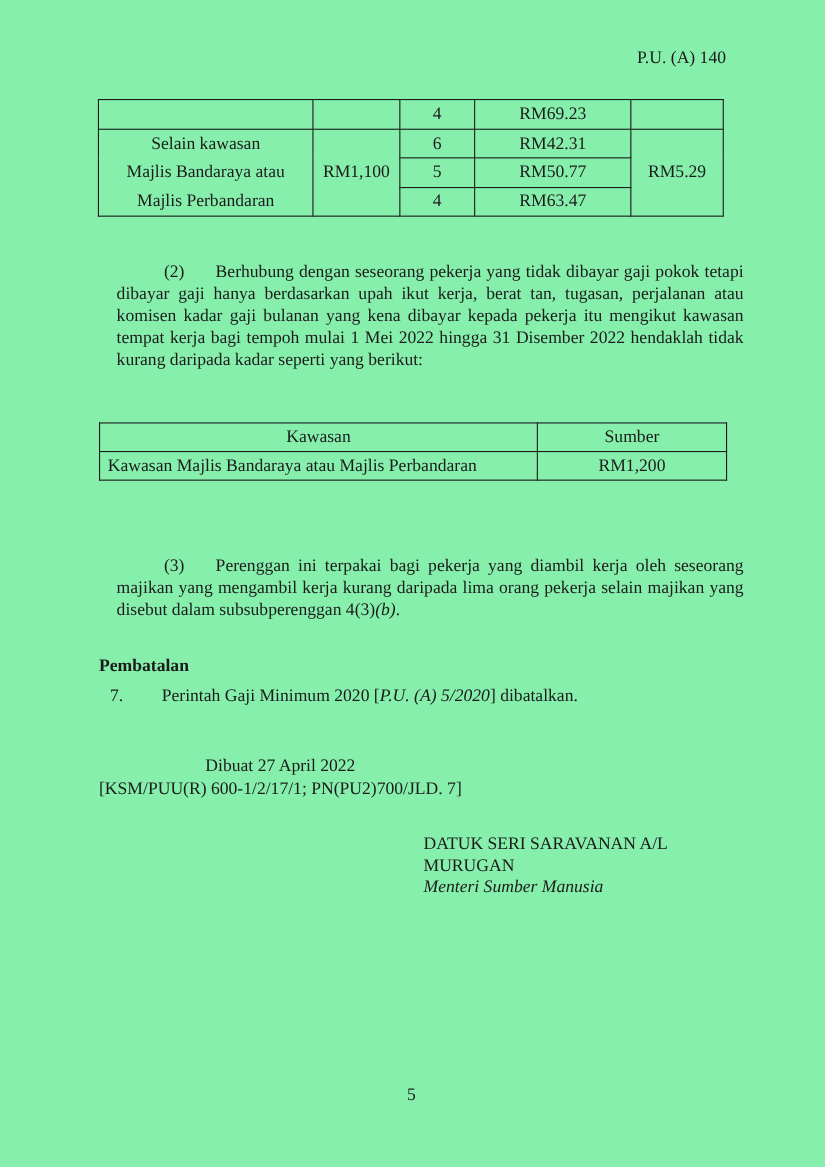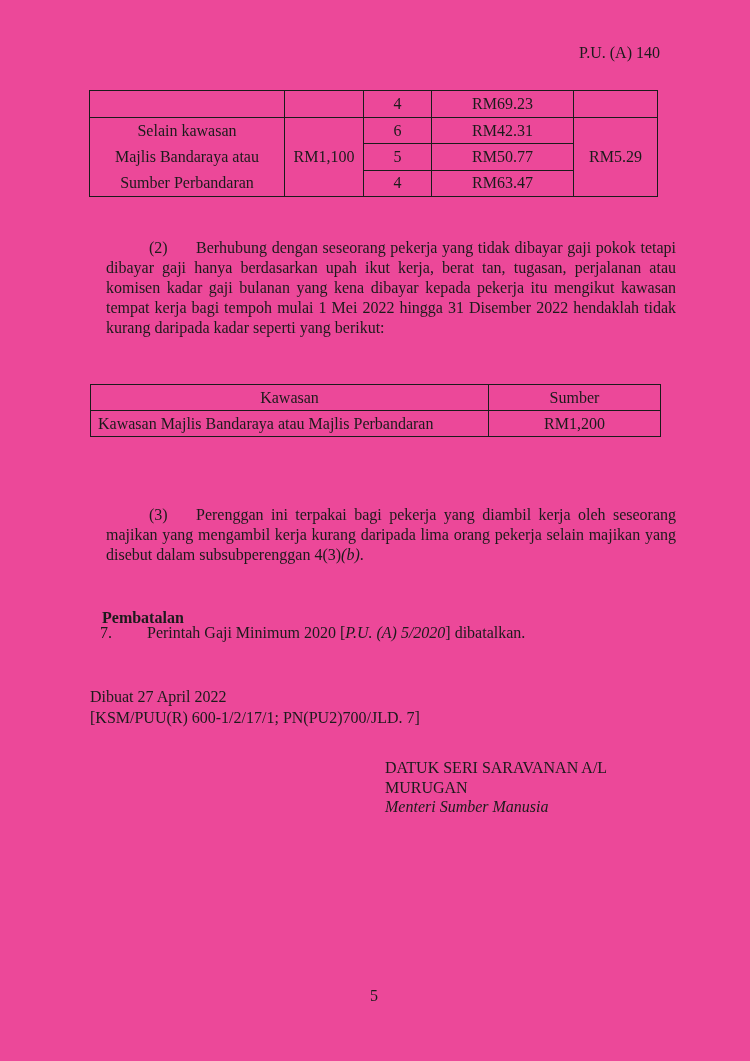--- a/index.html
+++ b/index.html
@@ -4,21 +4,21 @@
 <style>
   html, body {
     margin: 0;
     padding: 0;
     background: #ffffff;
   }
   .page {
     position: relative;
     width: 750px;
     height: 1061px;
-    background: #ec4899;
+    background: #86efac;
     color: #1b1b1b;
     font-family: "Liberation Serif", "DejaVu Serif", serif;
     font-size: 16px;
     overflow: hidden;
   }
   .ref-header {
     position: absolute;
     top: 44px;
     right: 90px;
     font-size: 16px;
@@ -80,39 +80,40 @@
   table.t2 th { text-align: center; }
   table.t2 td.cell-area { text-align: left; padding-left: 7px; font-family: Liberation Serif, serif; }
   table.t2 td.cell-rate { text-align: center; margin-left: 31px; }
   
   .heading {
     position: absolute;
     top: 595px;
     left: 90px;
     font-weight: bold;
     line-height: 22px;
-    margin: 12px;
+    margin: 0;
   }
   .item7 {
     position: absolute;
     top: 622px;
     left: 100px;
     width: 570px;
     line-height: 22px;
     margin: 0;
   }
   .nmark {
     display: inline-block;
     width: 47px;
   }
   .closing {
     position: absolute;
     top: 687px;
     left: 90px;
     line-height: 20.5px;
+    text-align: center;
   }
   .signature {
     position: absolute;
     top: 758px;
     left: 385px;
     width: 276px;
     line-height: 19.5px;
   }
   .sig-title { font-style: italic; }
   .page-number {
@@ -144,21 +145,21 @@
         <td></td>
         <td></td>
         <td>4</td>
         <td>RM69.23</td>
         <td></td>
       </tr>
       <tr class="rS">
         <td class="area" rowspan="3">
           <div>Selain kawasan</div>
           <div>Majlis Bandaraya atau</div>
-          <div>Sumber Perbandaran</div>
+          <div>Majlis Perbandaran</div>
         </td>
         <td rowspan="3">RM1,100</td>
         <td>6</td>
         <td>RM42.31</td>
         <td rowspan="3">RM5.29</td>
       </tr>
       <tr class="rS">
         <td>5</td>
         <td>RM50.77</td>
       </tr>

